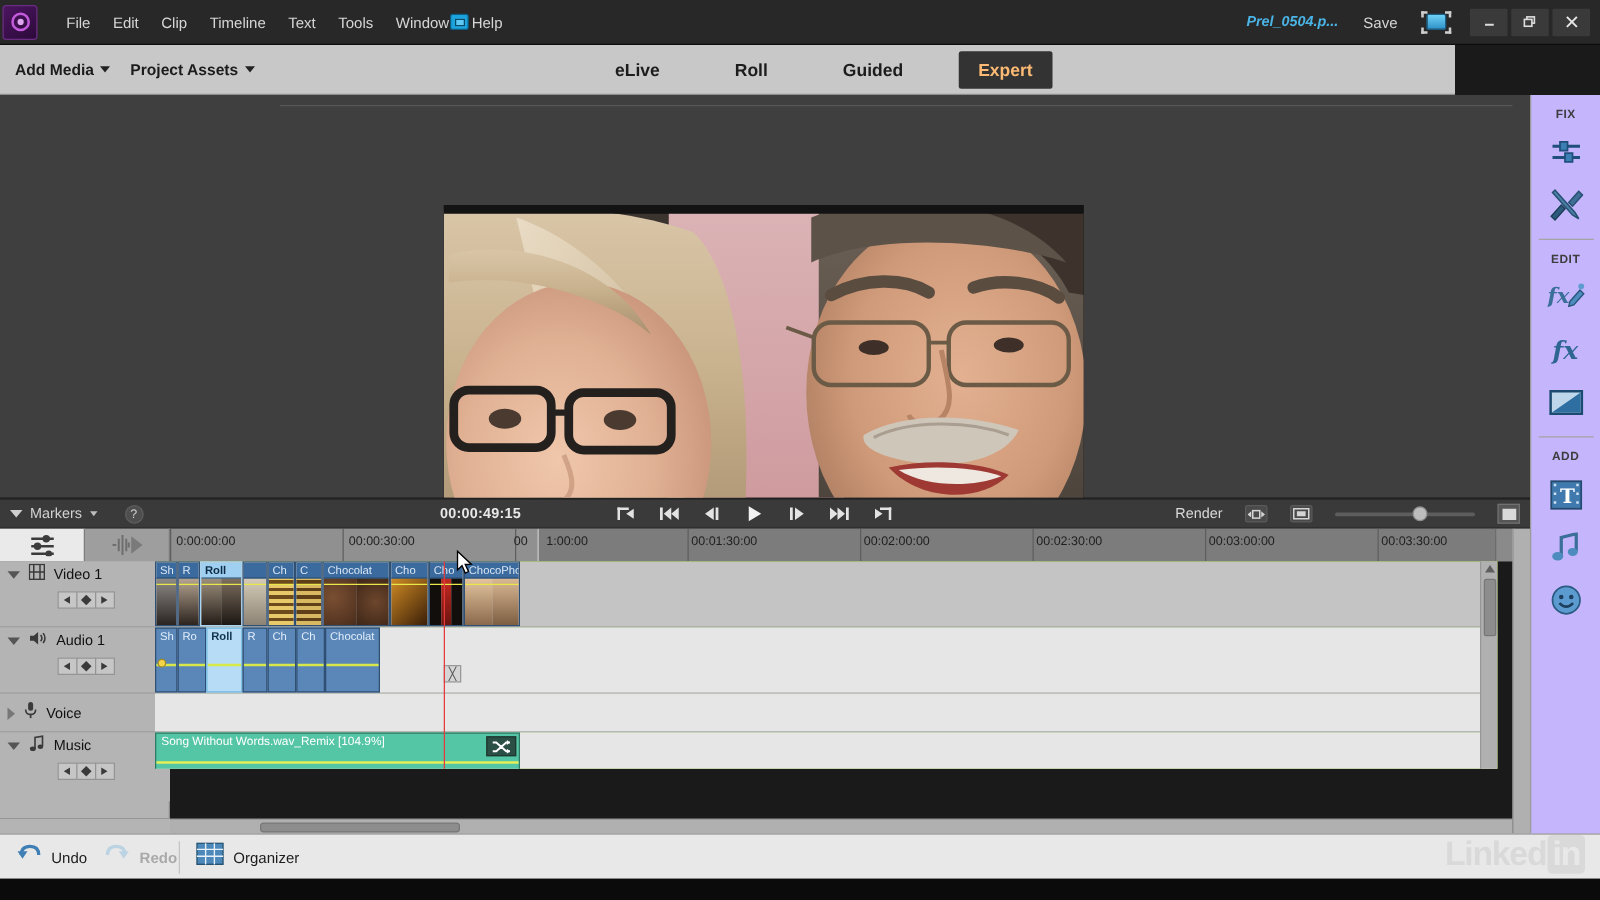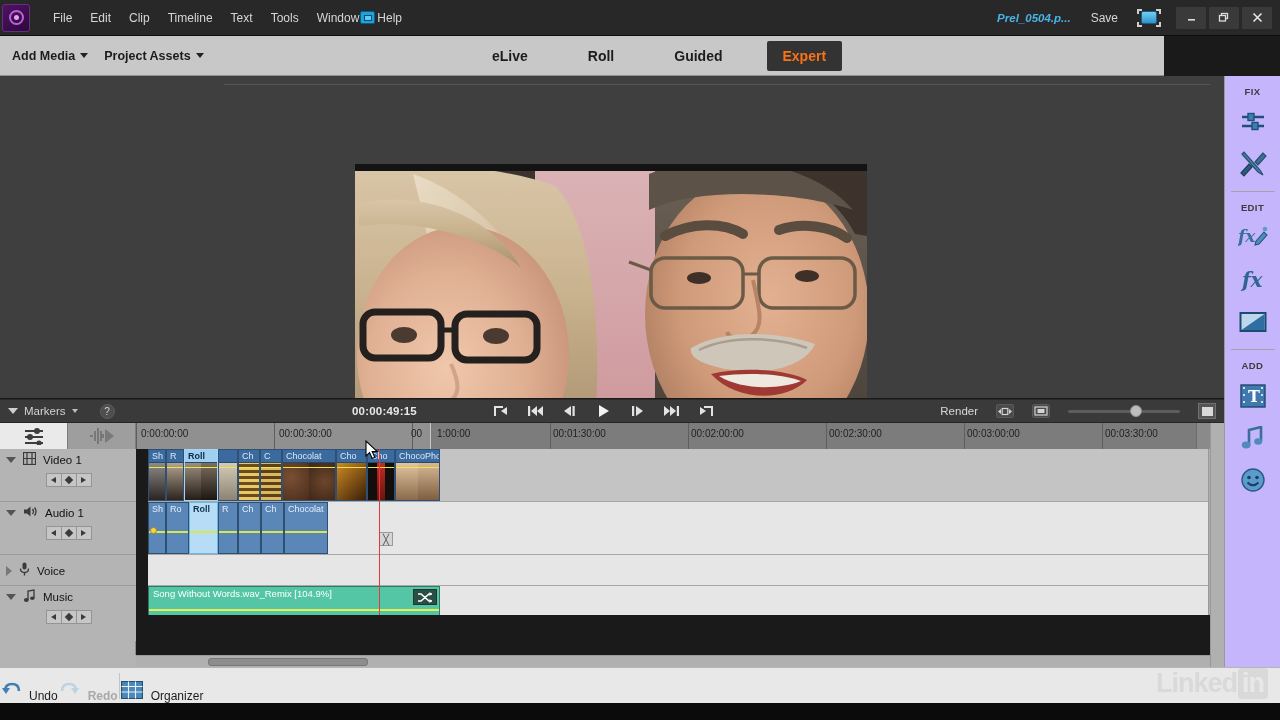--- a/index.html
+++ b/index.html
@@ -83,21 +83,21 @@
   }
   .caret {
     width:0;height:0;border-left:4px solid transparent;border-right:4px solid transparent;
     border-top:5px solid #222; display:inline-block;
   }
   #mode-tabs { position:absolute; left:462px; top:0; height:40px; display:flex; align-items:center; }
   .mode-tab {
     font-size: 14px; font-weight: bold; color: #1c1c1c;
     padding: 7px 16px; margin: 0 14px; white-space: nowrap; border-radius: 2px;
   }
-  .mode-tab.active { background: #333333; color: #f97316; }
+  .mode-tab.active { background: #333333; color: #fdba74; }
   .mb-right { margin-left: auto; display: flex; align-items: center; margin-right: 10px; }
 
   
   #monitor {
     position: absolute; left: 0; top: 76px; width: 1224px; height: 322px;
     background: #3f3f3f; overflow: hidden;
   }
   #monitor-inner { position:absolute; left:0; top:0; right:0; bottom:0; }
   #mon-topline { position:absolute; left:224px; top:8px; width:986px; height:1px; background:#565656; }
   #video-frame {
@@ -206,21 +206,21 @@
   }
   .tb i { display:block; }
   .tri-l { width:0;height:0;border-top:3.5px solid transparent;border-bottom:3.5px solid transparent;border-right:5px solid #3a3a3a; }
   .tri-r { width:0;height:0;border-top:3.5px solid transparent;border-bottom:3.5px solid transparent;border-left:5px solid #3a3a3a; }
   .diamond { width:6px;height:6px;background:#3a3a3a;transform:rotate(45deg); }
   .disc-open { width:0;height:0;border-left:5px solid transparent;border-right:5px solid transparent;border-top:6px solid #555; }
   .disc-closed { width:0;height:0;border-top:5px solid transparent;border-bottom:5px solid transparent;border-left:6px solid #777; }
 
   
   #lanes {
-    position:absolute; left:148px; top:449px; width:1074px; height:166px;
+    position:absolute; left:124px; top:449px; width:1074px; height:166px;
     background:#84cc16; overflow:hidden;
   }
   .lane { position:absolute; left:0; width:1074px; background:#c4c4c4; border-bottom:1px solid #a8a8a8; }
   .lane.alt { background:#e6e6e6; }
   .clip {
     position:absolute; top:0; height:100%;
     border:1px solid #2f4f73; overflow:hidden;
   }
   .clip .chdr {
     height:13px; background:#3a6a9e; color:#dbe8f5; font-size:9px;
@@ -294,21 +294,21 @@
     width:40px; height:42px; display:flex; align-items:center; justify-content:center;
   }
   .sb-icon svg { display:block; }
 
   
   #bottombar {
     position:absolute; left:0; top:667px; width:1280px; height:36px;
     background:#e8e8e8; border-top:1px solid #b5b5b5;
     display:flex; align-items:center;
   }
-  .bb-item { display:flex; align-items:flex-end; gap:8px; padding:0 1px; height:100%; }
+  .bb-item { display:flex; align-items:center; gap:8px; padding:0 1px; height:100%;margin-left:12px; }
   .bb-item .lbl { font-size:12px; color:#1d1d1d; }
   .bb-item.disabled .lbl { color:#a9a9a9;font-weight:bold; }
   .bb-div { width:1px; height:26px; background:#c4c4c4; }
   #watermark {
     position:absolute; right:12px; top:668px; font-size:27px; font-weight:bold;
     color:#d9d9d9; letter-spacing:-1px; display:flex; align-items:center; gap:1px;
   }
   #watermark .in-box {
     background:#d9d9d9; color:#e8e8e8; border-radius:4px; padding:0 4px;
   }

